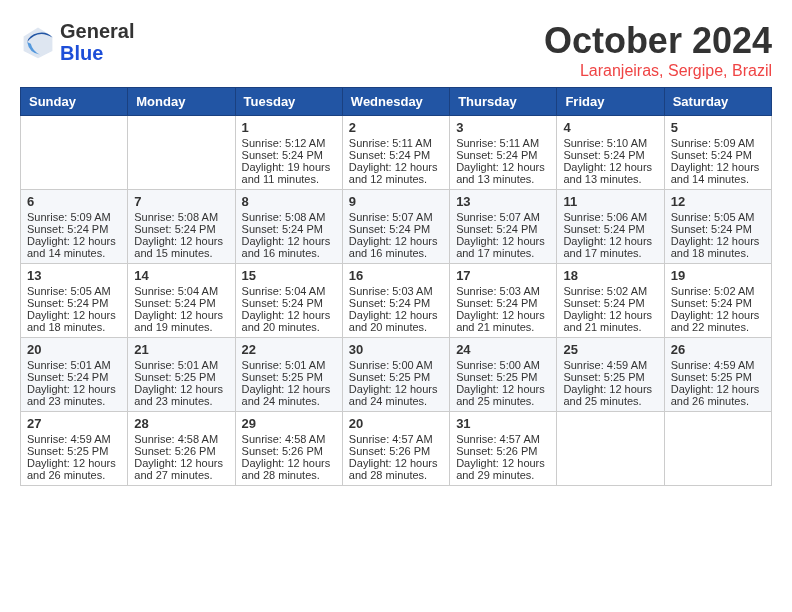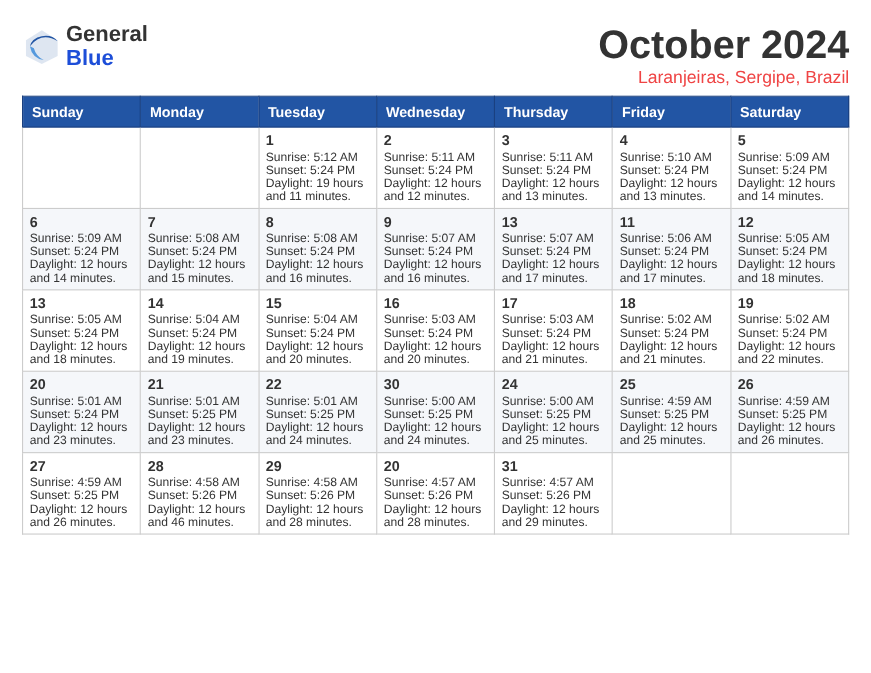--- a/index.html
+++ b/index.html
@@ -153,21 +153,21 @@
         <td><span class="day-number">20</span><span>Sunrise: 5:01 AM</span><br><span>Sunset: 5:24 PM</span><br><span>Daylight: 12 hours and 23 minutes.</span></td>
         <td><span class="day-number">21</span><span>Sunrise: 5:01 AM</span><br><span>Sunset: 5:25 PM</span><br><span>Daylight: 12 hours and 23 minutes.</span></td>
         <td><span class="day-number">22</span><span>Sunrise: 5:01 AM</span><br><span>Sunset: 5:25 PM</span><br><span>Daylight: 12 hours and 24 minutes.</span></td>
         <td><span class="day-number">30</span><span>Sunrise: 5:00 AM</span><br><span>Sunset: 5:25 PM</span><br><span>Daylight: 12 hours and 24 minutes.</span></td>
         <td><span class="day-number">24</span><span>Sunrise: 5:00 AM</span><br><span>Sunset: 5:25 PM</span><br><span>Daylight: 12 hours and 25 minutes.</span></td>
         <td><span class="day-number">25</span><span>Sunrise: 4:59 AM</span><br><span>Sunset: 5:25 PM</span><br><span>Daylight: 12 hours and 25 minutes.</span></td>
         <td><span class="day-number">26</span><span>Sunrise: 4:59 AM</span><br><span>Sunset: 5:25 PM</span><br><span>Daylight: 12 hours and 26 minutes.</span></td>
       </tr>
       <tr>
         <td><span class="day-number">27</span><span>Sunrise: 4:59 AM</span><br><span>Sunset: 5:25 PM</span><br><span>Daylight: 12 hours and 26 minutes.</span></td>
-        <td><span class="day-number">28</span><span>Sunrise: 4:58 AM</span><br><span>Sunset: 5:26 PM</span><br><span>Daylight: 12 hours and 46 minutes.</span></td>
+        <td><span class="day-number">28</span><span>Sunrise: 4:58 AM</span><br><span>Sunset: 5:26 PM</span><br><span>Daylight: 12 hours and 27 minutes.</span></td>
         <td><span class="day-number">29</span><span>Sunrise: 4:58 AM</span><br><span>Sunset: 5:26 PM</span><br><span>Daylight: 12 hours and 28 minutes.</span></td>
         <td><span class="day-number">20</span><span>Sunrise: 4:57 AM</span><br><span>Sunset: 5:26 PM</span><br><span>Daylight: 12 hours and 28 minutes.</span></td>
         <td><span class="day-number">31</span><span>Sunrise: 4:57 AM</span><br><span>Sunset: 5:26 PM</span><br><span>Daylight: 12 hours and 29 minutes.</span></td>
         <td class="empty-cell"></td>
         <td class="empty-cell"></td>
       </tr>
     </tbody>
 </table>
 
 </body></html>

